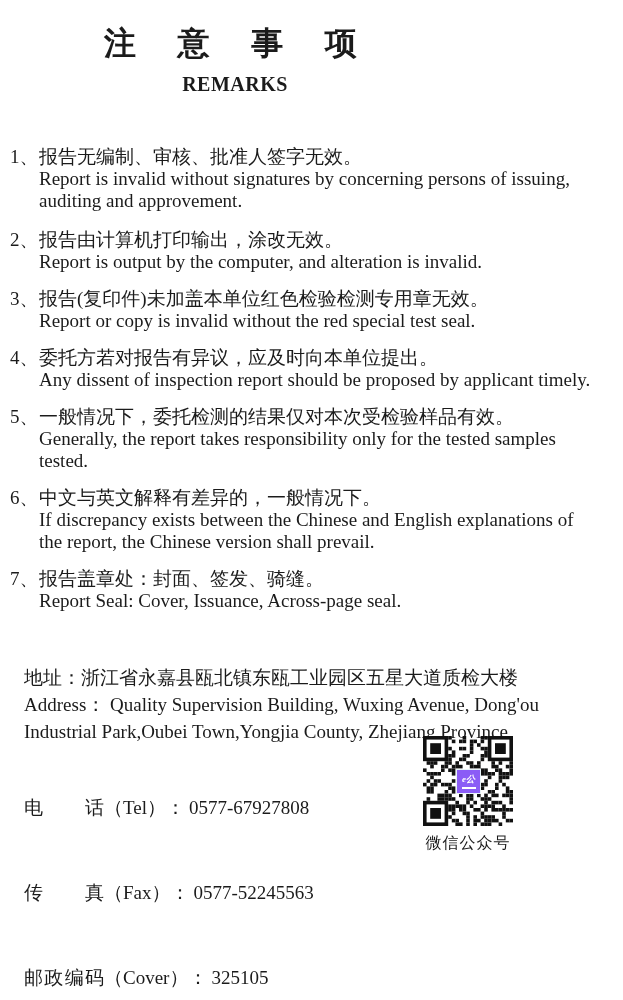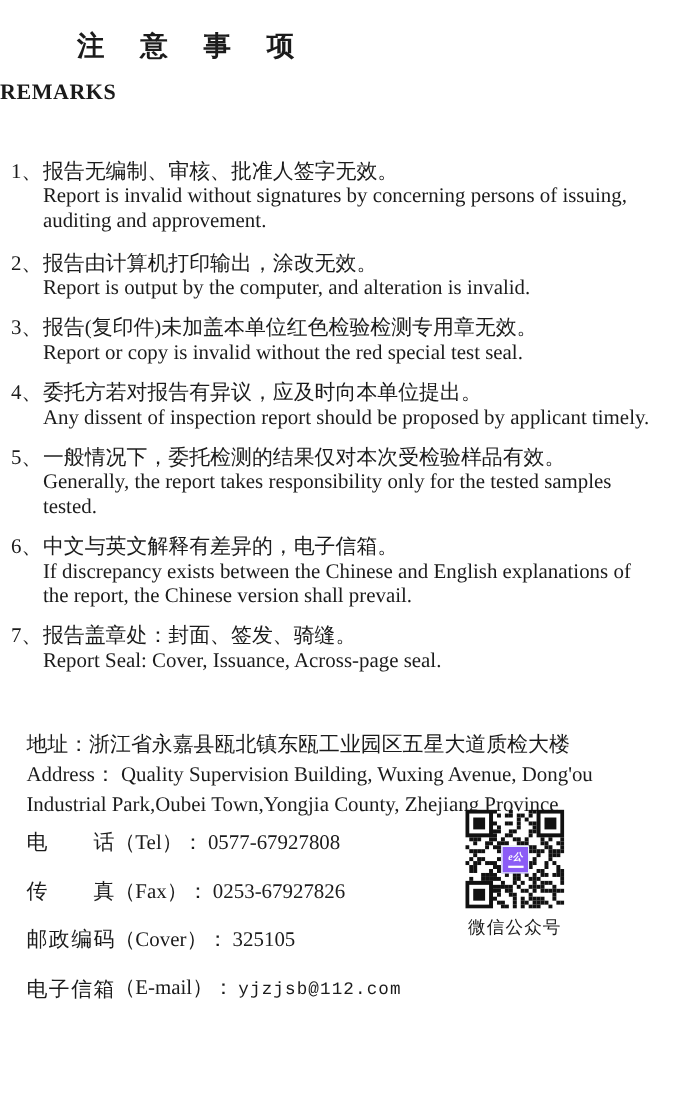--- a/index.html
+++ b/index.html
@@ -12,30 +12,30 @@
     position: relative;
     width: 623px;
     height: 1000px;
     margin: 0 auto;
     background: #ffffff;
     overflow: hidden;
   }
   
   .header { padding-top: 26px; }
   .title-cn {
-    font-size: 25px;
+    font-size: 32px;
     font-weight: bold;
     letter-spacing: 1.3em;
-    padding-left: 70px;
+    padding-left: 104px;
     white-space: nowrap;
     line-height: 34px;
   }
   .title-en {
     width: 470px;
-    text-align: left;
+    text-align: center;
     font-size: 20px;
     font-weight: bold;
     letter-spacing: 0.5px;
     margin-top: 12px;
     line-height: 24px;
   }
   
   .remarks { margin: 50px 0 0 10px; }
   .item {
     display: flex;
@@ -65,21 +65,21 @@
     white-space: nowrap;
   }
   .contact-row .clabel {
     display: inline-block;
     width: 80px;
     text-align: justify;
     text-align-last: justify;
     vertical-align: bottom;
   }
   .contact-row .paren { display: inline-block; }
-  .contact-row .cvalue { display: inline-block; margin-left: 4px; }
+  .contact-row .cvalue { display: inline-block; margin-left: 4px; margin-top: 41px; }
   .contact-row .cvalue.mono {
     font-family: "Liberation Mono", "DejaVu Sans Mono", monospace;
     font-size: 16px;
     letter-spacing: 1px;
   }
   
   .qr-wrap {
     position: absolute;
     left: 423px;
     top: 736px;
@@ -163,21 +163,21 @@
     <div class="item">
       <span class="num">5、</span>
       <span class="txt">
         <span class="cn">一般情况下，委托检测的结果仅对本次受检验样品有效。</span>
         <span class="en">Generally, the report takes responsibility only for the tested samples tested.</span>
       </span>
     </div>
     <div class="item">
       <span class="num">6、</span>
       <span class="txt">
-        <span class="cn">中文与英文解释有差异的，电子信箱。</span>
+        <span class="cn">中文与英文解释有差异的，一般情况下。</span>
         <span class="en">If discrepancy exists between the Chinese and English explanations of the report, the Chinese version shall prevail.</span>
       </span>
     </div>
     <div class="item">
       <span class="num">7、</span>
       <span class="txt">
         <span class="cn">报告盖章处：封面、签发、骑缝。</span>
         <span class="en">Report Seal: Cover, Issuance, Across-page seal.</span>
       </span>
     </div>
@@ -186,21 +186,21 @@
   <div class="address">
     <div>地址：浙江省永嘉县瓯北镇东瓯工业园区五星大道质检大楼</div>
     <div>Address： Quality Supervision Building, Wuxing Avenue, Dong'ou Industrial Park,Oubei Town,Yongjia County, Zhejiang Province</div>
   </div>
 
   <div class="contacts">
     <div class="contact-row">
       <span class="clabel">电话</span><span class="paren">（Tel）：</span><span class="cvalue">0577-67927808</span>
     </div>
     <div class="contact-row">
-      <span class="clabel">传真</span><span class="paren">（Fax）：</span><span class="cvalue">0253-67927826</span>
+      <span class="clabel">传真</span><span class="paren">（Fax）：</span><span class="cvalue">0577-52245563</span>
     </div>
     <div class="contact-row">
       <span class="clabel">邮政编码</span><span class="paren">（Cover）：</span><span class="cvalue">325105</span>
     </div>
     <div class="contact-row">
       <span class="clabel">电子信箱</span><span class="paren">（E-mail）：</span><span class="cvalue mono">yjzjsb@112.com</span>
     </div>
   </div>
 
   <div class="qr-wrap">

